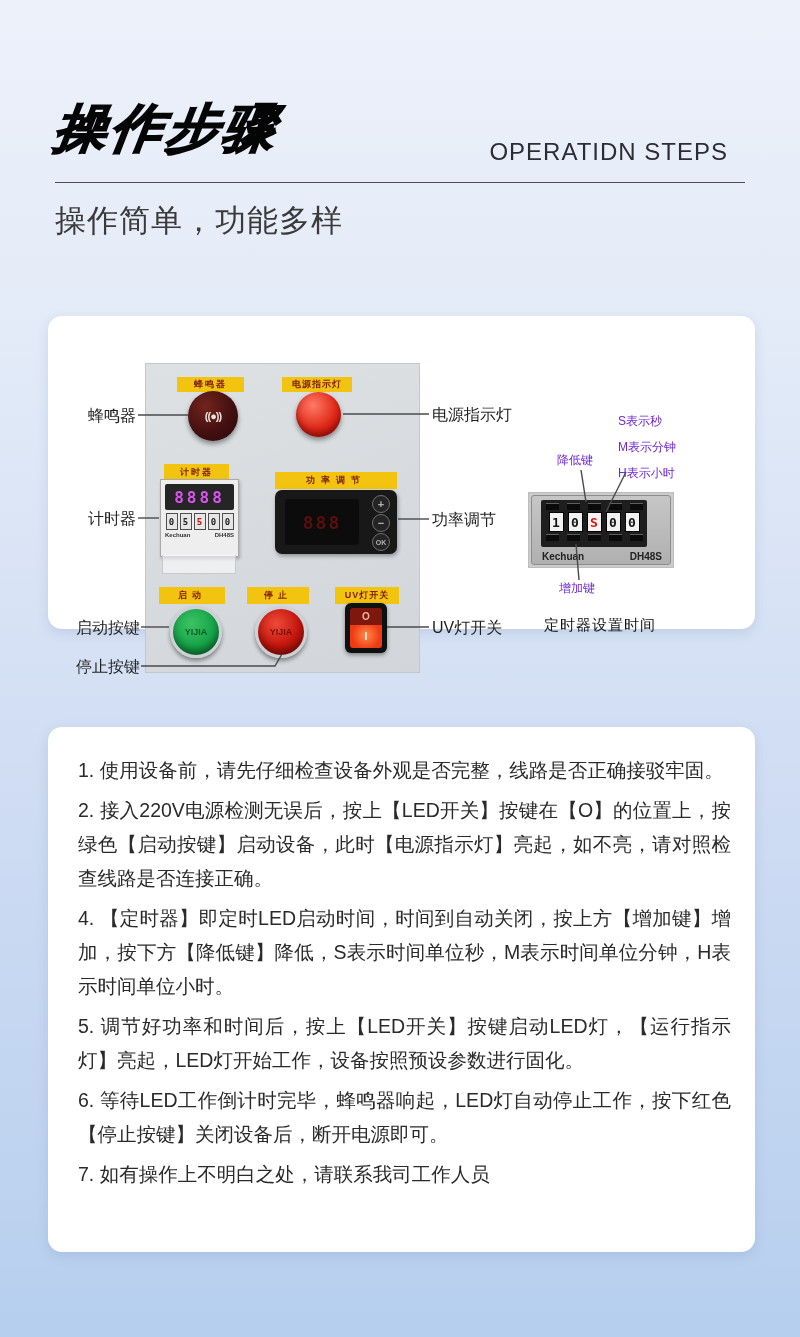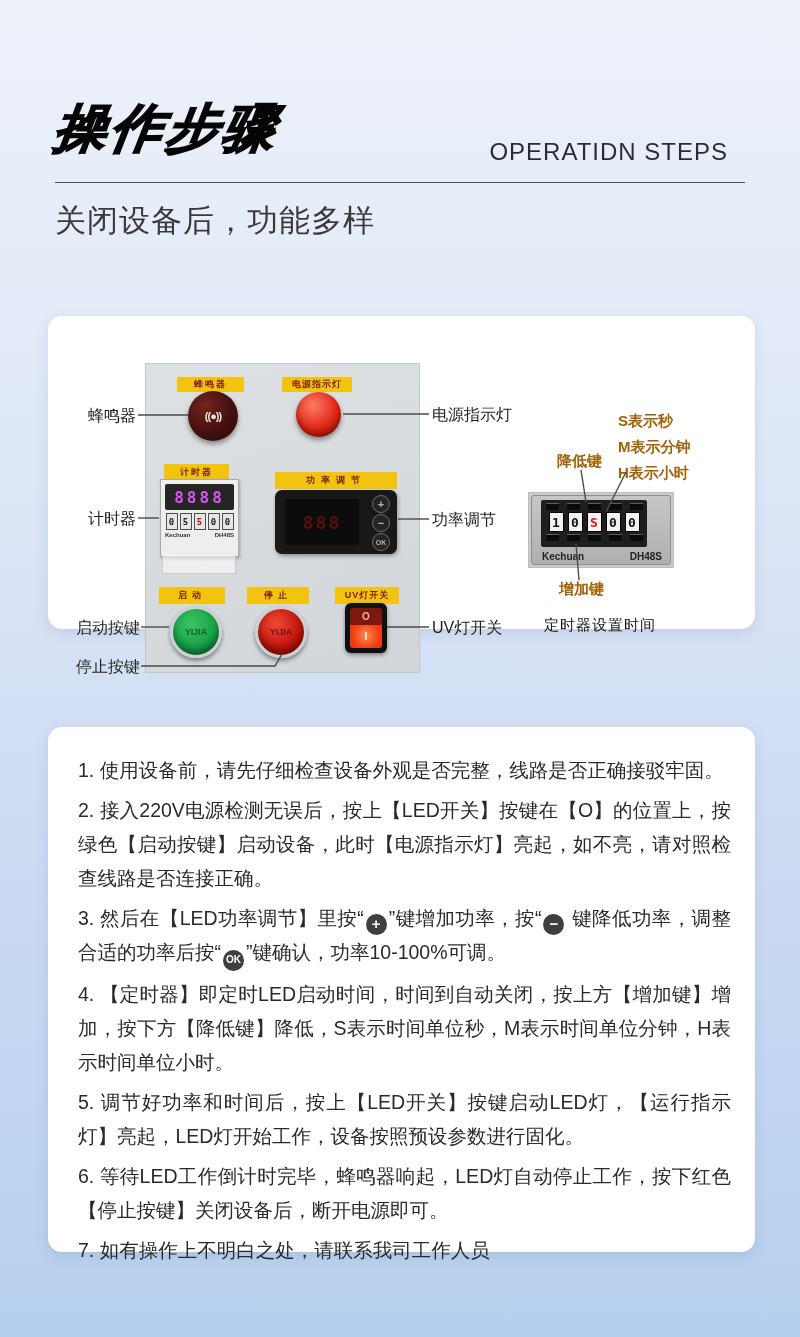--- a/index.html
+++ b/index.html
@@ -83,40 +83,40 @@
   .cu-black{position:absolute;left:9px;top:4px;width:106px;height:47px;background:#1e1e1e;border-radius:2px;}
   .cu-tabs{display:flex;justify-content:center;gap:8px;margin-top:3px;}
   .cu-tab{width:13px;height:6px;background:#0a0a0a;border-top:1px solid #5e5e5e;}
   .cu-digits{display:flex;justify-content:center;gap:4px;margin-top:2px;}
   .cu-digit{width:13px;height:18px;background:#f2f2f2;border:1px solid #000;
             font:bold 13px "DejaVu Sans Mono",monospace;color:#141414;
             display:flex;align-items:center;justify-content:center;}
   .cu-digit.red{color:#d01818;background:#fbf3f3;}
   .cu-brand{position:absolute;left:10px;right:8px;bottom:2px;display:flex;justify-content:space-between;
             font-size:10px;font-weight:bold;color:#222;}
-  .note{position:absolute;font-size:15px;color:#a16207;white-space:nowrap;font-weight:bold;}
+  .note{position:absolute;font-size:12px;color:#6d28d9;white-space:nowrap;}
   .smh{line-height:26px;}
   .caption{position:absolute;font-size:15px;color:#141414;letter-spacing:1px;white-space:nowrap;text-align:right;}
 
   
   .instr{margin:0 0 6px 0;font-size:19.5px;line-height:34px;color:#2a2a2a;text-align:justify;}
   .chip{display:inline-flex;width:21px;height:21px;border-radius:50%;background:#3f3f3f;color:#fff;
         align-items:center;justify-content:center;font-weight:bold;font-size:15px;
         vertical-align:-4px;margin:0 2px;}
   .chip-ok{font-size:10px;letter-spacing:0;}
 
   svg.lines{position:absolute;left:0;top:0;pointer-events:none;z-index:6;}
 </style>
 </head>
 <body>
 
 <div class="title">操作步骤</div>
 <div class="title-en">OPERATIDN STEPS</div>
 <div class="rule"></div>
-<div class="tagline">关闭设备后，功能多样</div>
+<div class="tagline">操作简单，功能多样</div>
 
 <div class="card card-panel">
 
   <div class="panel">
 
     <div class="tag" style="left:32px;top:14px;width:67px;height:15px;">蜂鸣器</div>
     <div class="circle buzzer" style="left:43px;top:28px;width:50px;height:50px;">
       <span>((●))</span>
     </div>
     <div class="tag" style="left:137px;top:14px;width:70px;height:15px;letter-spacing:1px;">电源指示灯</div>
@@ -224,19 +224,18 @@
       <path d="M578,156 L558,196"></path>
       <path d="M531,264 L528,228"></path>
     </g>
   </svg>
 </div>
 
 <div class="card card-steps">
   <div>
       <p class="instr">1. 使用设备前，请先仔细检查设备外观是否完整，线路是否正确接驳牢固。</p>
       <p class="instr">2. 接入220V电源检测无误后，按上【LED开关】按键在【O】的位置上，按绿色【启动按键】启动设备，此时【电源指示灯】亮起，如不亮，请对照检查线路是否连接正确。</p>
-      <p class="instr">3. 然后在【LED功率调节】里按“<span class="chip chip-plus">+</span>”键增加功率，按“<span class="chip chip-minus">−</span> 键降低功率，调整合适的功率后按“<span class="chip chip-ok">OK</span>”键确认，功率10-100%可调。</p>
       <p class="instr">4. 【定时器】即定时LED启动时间，时间到自动关闭，按上方【增加键】增加，按下方【降低键】降低，S表示时间单位秒，M表示时间单位分钟，H表示时间单位小时。</p>
       <p class="instr">5. 调节好功率和时间后，按上【LED开关】按键启动LED灯，【运行指示灯】亮起，LED灯开始工作，设备按照预设参数进行固化。</p>
       <p class="instr">6. 等待LED工作倒计时完毕，蜂鸣器响起，LED灯自动停止工作，按下红色【停止按键】关闭设备后，断开电源即可。</p>
       <p class="instr">7. 如有操作上不明白之处，请联系我司工作人员</p>
     </div>
 </div>
 
 </body></html>

